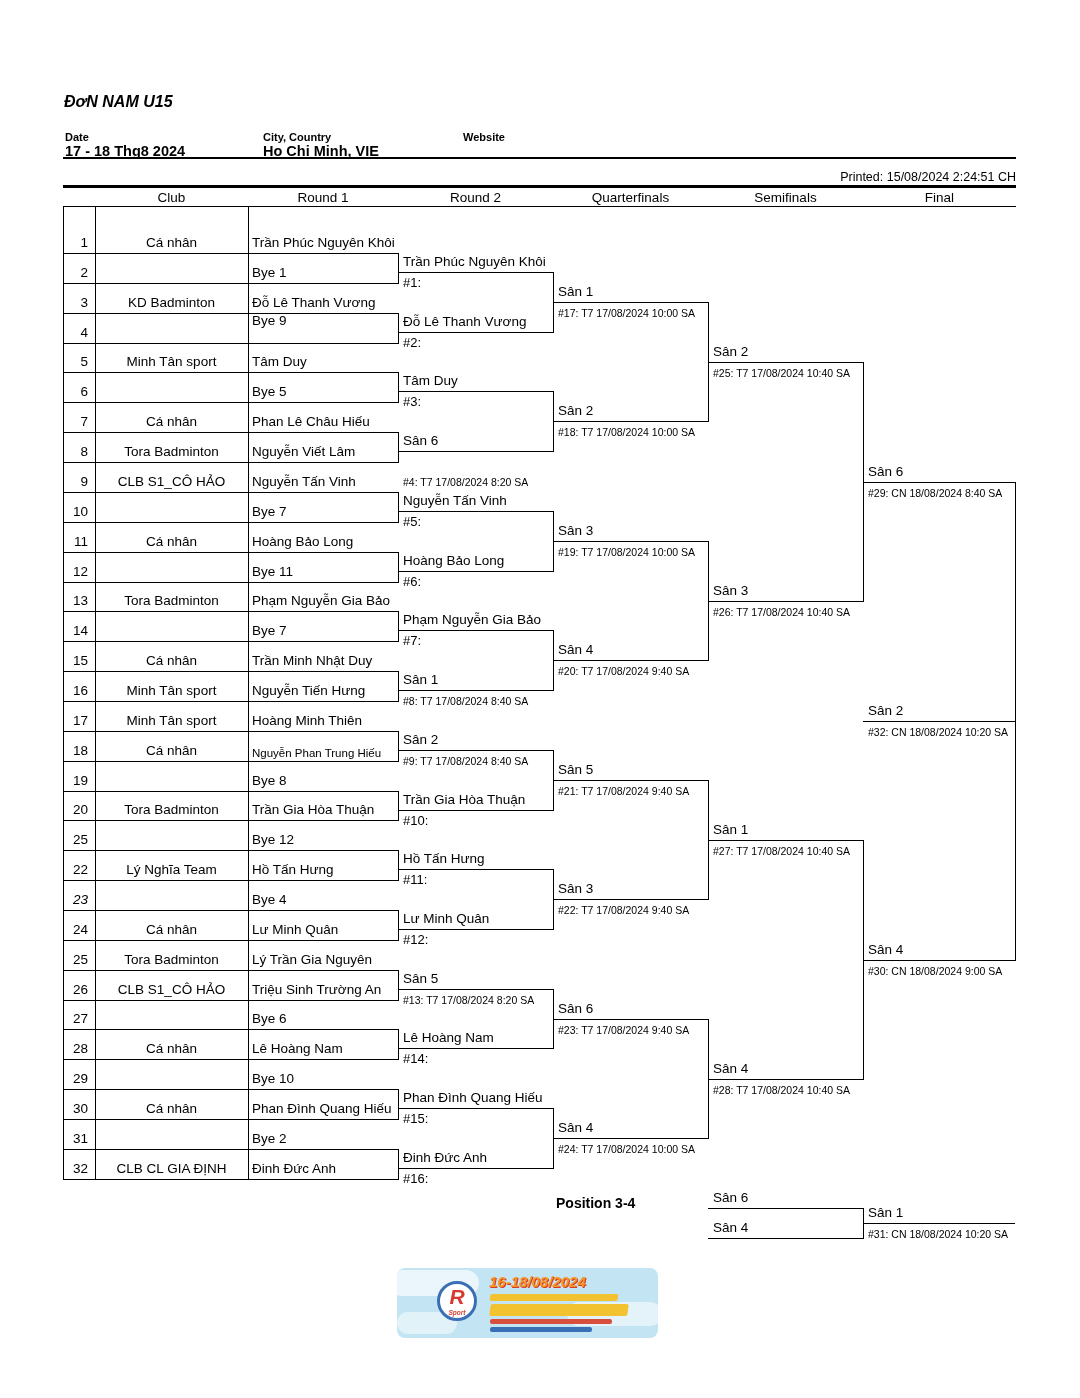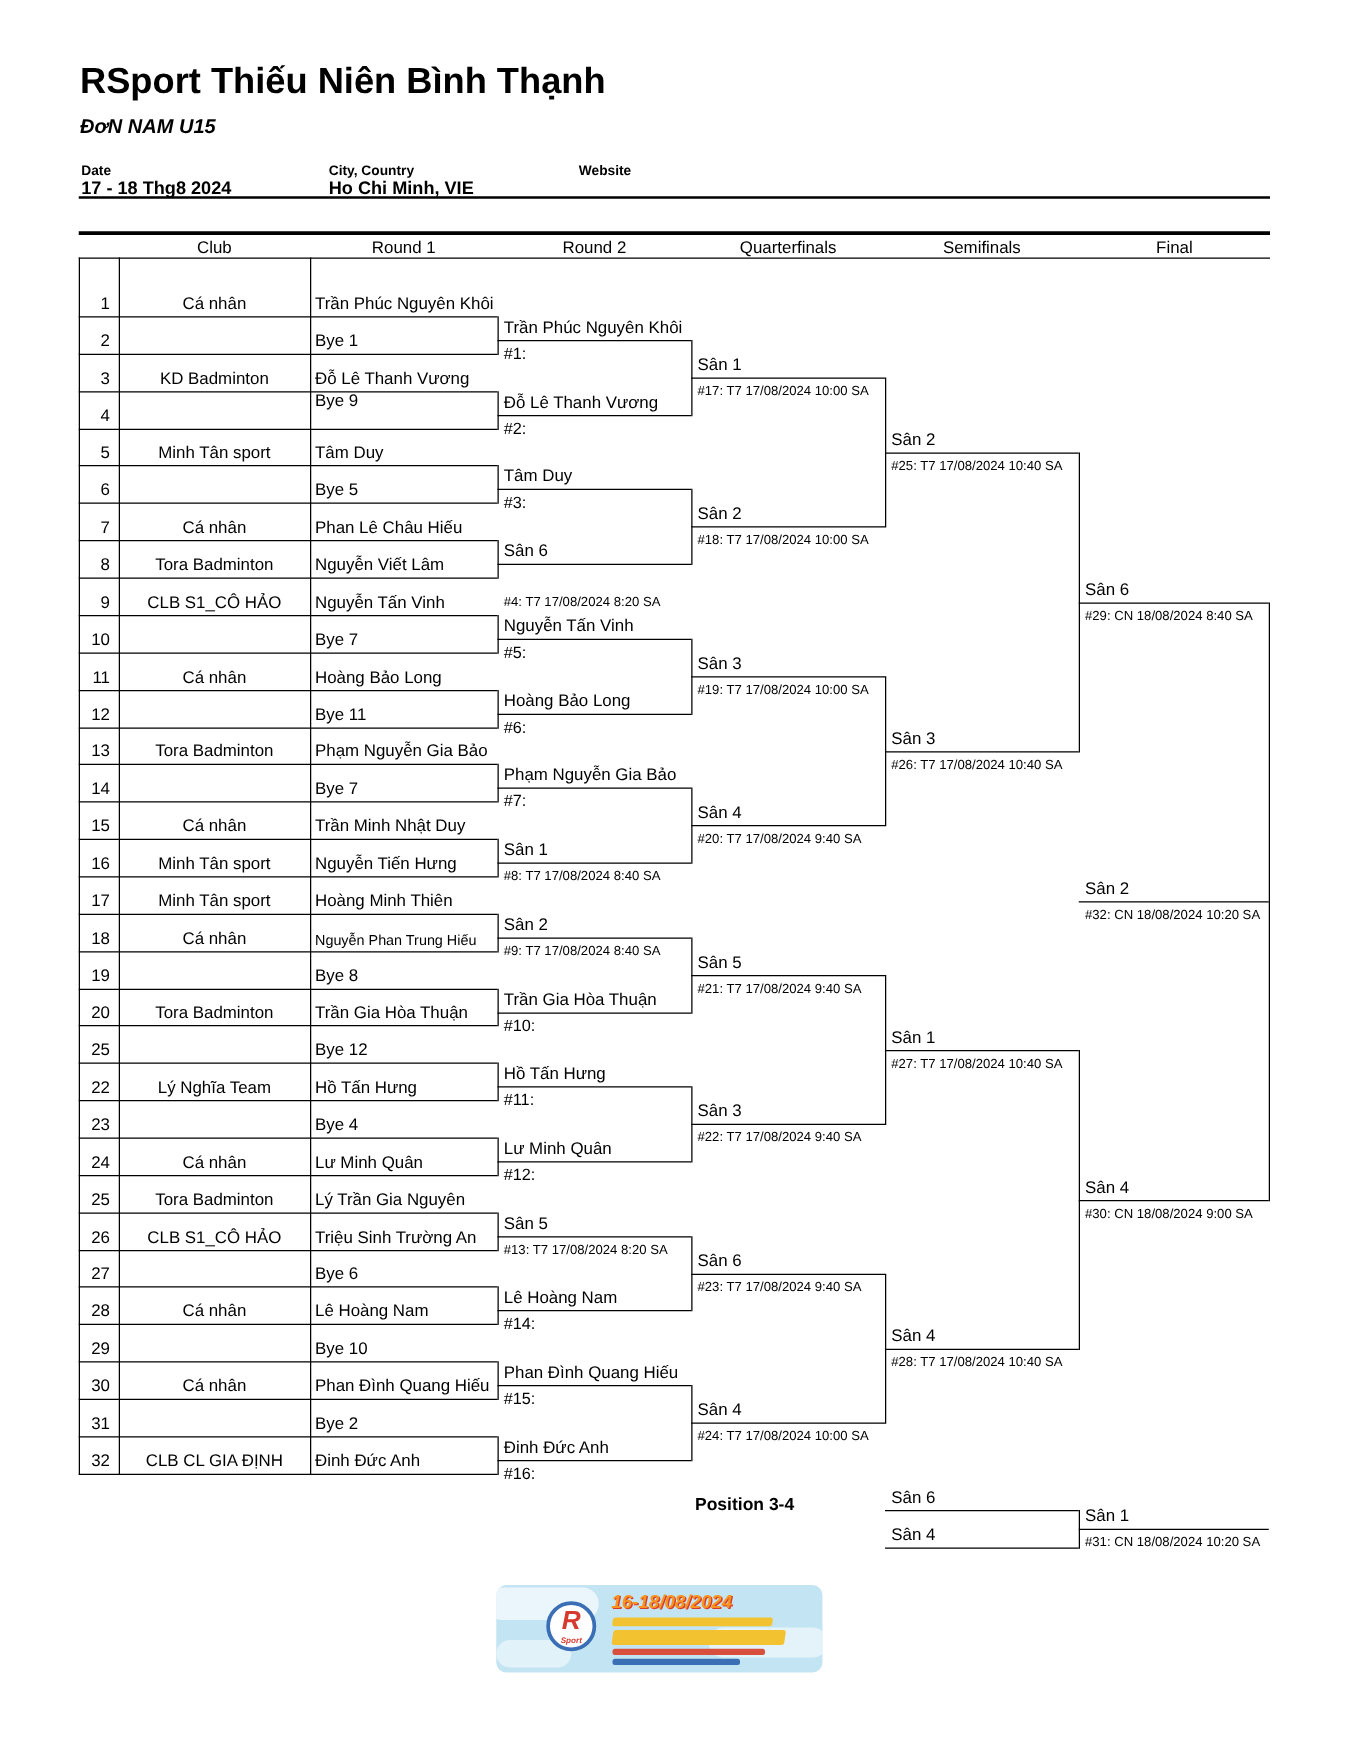--- a/index.html
+++ b/index.html
@@ -15,30 +15,30 @@
   .colhead { position:absolute; top:190px; height:16px; font-size:13.5px; line-height:16px; text-align:center; }
   .hlabel { position:absolute; font-size:11px; font-weight:bold; height:13px; line-height:13px; white-space:nowrap; }
   .hvalue { position:absolute; font-size:14.5px; font-weight:bold; height:17px; line-height:17px; white-space:nowrap; }
   .banner-bar { position:absolute; border-radius:2px; }
 </style>
 </head>
 <body>
 
 <div id="page">
 
-  <div class="txt" style="left:64px;top:47px;font-size:29px;font-weight:bold;height:36px;line-height:36px;">RSport Thiếu Niên Bình Thạnh</div>
   <div class="txt" style="left:64px;top:92px;font-size:16px;font-weight:bold;font-style:italic;height:20px;line-height:20px;">ĐơN NAM U15</div>
 
   <div class="hlabel" style="left:65px;top:131px;">Date</div>
   <div class="hlabel" style="left:263px;top:131px;">City, Country</div>
   <div class="hlabel" style="left:463px;top:131px;">Website</div>
   <div class="hvalue" style="left:65px;top:143px;">17 - 18 Thg8 2024</div>
   <div class="hvalue" style="left:263px;top:143px;">Ho Chi Minh, VIE</div>
 
   <div class="line" style="left:63px;top:157px;width:953px;height:2px;"></div>
+  <div class="txt" style="left:600px;top:168px;width:416px;text-align:right;font-size:12.5px;">Printed: 15/08/2024 2:24:51 CH</div>
   <div class="line" style="left:63px;top:185px;width:953px;height:3px;"></div>
 
   <div class="colhead" style="left:95px;width:153px;">Club</div>
   <div class="colhead" style="left:248px;width:150px;">Round 1</div>
   <div class="colhead" style="left:398px;width:155px;">Round 2</div>
   <div class="colhead" style="left:553px;width:155px;">Quarterfinals</div>
   <div class="colhead" style="left:708px;width:155px;">Semifinals</div>
   <div class="colhead" style="left:863px;width:153px;">Final</div>
   <div class="line" style="left:63px;top:206px;width:953px;height:1px;"></div>
 
@@ -142,21 +142,21 @@
   <div class="line" style="left:63px;top:850px;width:335px;height:1px;"></div>
   <div class="txt num" style="left:63px;top:831px;">25</div>
   <div class="txt" style="left:252px;top:831px;">Bye 12</div>
 
   <div class="line" style="left:63px;top:880px;width:335px;height:1px;"></div>
   <div class="txt num" style="left:63px;top:861px;">22</div>
   <div class="txt clubc" style="left:95px;top:861px;">Lý Nghĩa Team</div>
   <div class="txt" style="left:252px;top:861px;">Hồ Tấn Hưng</div>
 
   <div class="line" style="left:63px;top:910px;width:335px;height:1px;"></div>
-  <div class="txt num" style="left:63px;top:891px;">23</div>
+  <div class="txt num" style="left:63px;top:891px;font-style:italic;">23</div>
   <div class="txt" style="left:252px;top:891px;">Bye 4</div>
 
   <div class="line" style="left:63px;top:940px;width:335px;height:1px;"></div>
   <div class="txt num" style="left:63px;top:921px;">24</div>
   <div class="txt clubc" style="left:95px;top:921px;">Cá nhân</div>
   <div class="txt" style="left:252px;top:921px;">Lư Minh Quân</div>
 
   <div class="line" style="left:63px;top:970px;width:335px;height:1px;"></div>
   <div class="txt num" style="left:63px;top:951px;">25</div>
   <div class="txt clubc" style="left:95px;top:951px;">Tora Badminton</div>

